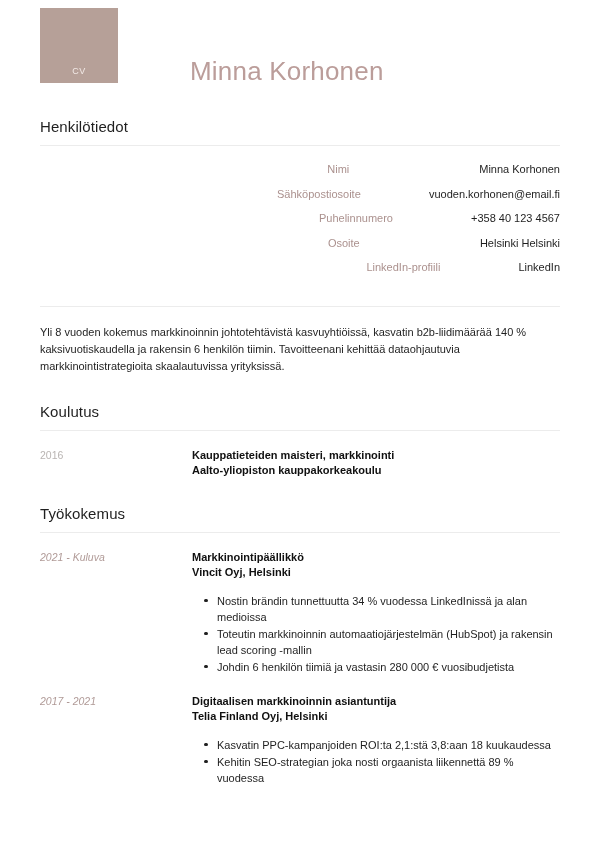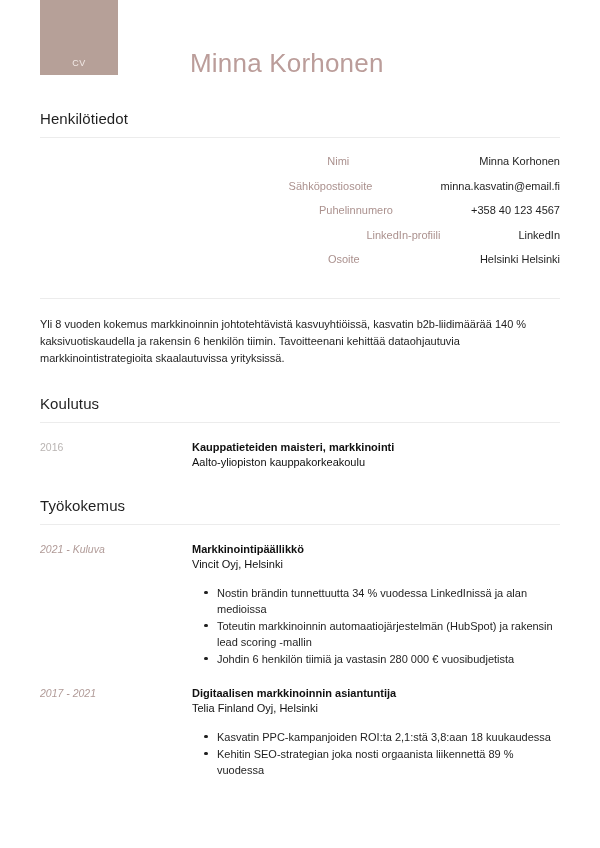--- a/index.html
+++ b/index.html
@@ -14,21 +14,21 @@
     font-family: "Liberation Sans", sans-serif;
     color: #222222;
     -webkit-font-smoothing: antialiased;
   }
 
   .page {
     position: relative;
     width: 600px;
     height: 732px;
     background: #ffffff;
-    padding: 0 40px;
+    padding: 8px 40px;
   }
 
   
   .header {
     position: relative;
     height: 110px;
   }
 
   .cv-badge {
     position: absolute;
@@ -134,21 +134,21 @@
 
   .entry-heading {
     font-size: 11px;
     font-weight: bold;
     color: #101010;
     line-height: 15.5px;
   }
 
   .entry-subheading {
     font-size: 11px;
-    font-weight: normal;
+    font-weight: bold;
     color: #101010;
     line-height: 15.5px;
   }
 
   .entry-bullets {
     list-style: none;
     margin-top: 12px;
     padding-left: 12px;
   }
 
@@ -197,36 +197,36 @@
 
     <div class="personal-list">
 
       <div class="personal-row">
         <div class="personal-label">Nimi</div>
         <div class="personal-value">Minna Korhonen</div>
       </div>
 
       <div class="personal-row">
         <div class="personal-label">Sähköpostiosoite</div>
-        <div class="personal-value">minna.kasvatin@email.fi</div>
+        <div class="personal-value">vuoden.korhonen@email.fi</div>
       </div>
 
       <div class="personal-row">
         <div class="personal-label">Puhelinnumero</div>
         <div class="personal-value">+358 40 123 4567</div>
       </div>
 
       <div class="personal-row">
+        <div class="personal-label">Osoite</div>
+        <div class="personal-value">Helsinki Helsinki</div>
+      </div>
+
+      <div class="personal-row">
         <div class="personal-label">LinkedIn-profiili</div>
         <div class="personal-value">LinkedIn</div>
-      </div>
-
-      <div class="personal-row">
-        <div class="personal-label">Osoite</div>
-        <div class="personal-value">Helsinki Helsinki</div>
       </div>
 
     </div>
   </div>
 
   <div class="gap-after-personal"></div>
 
   <div class="section">
     <div class="section-rule"></div>
     <div class="summary-body">Yli 8 vuoden kokemus markkinoinnin johtotehtävistä kasvuyhtiöissä, kasvatin b2b-liidimäärää 140 % kaksivuotiskaudella ja rakensin 6 henkilön tiimin. Tavoitteenani kehittää dataohjautuvia markkinointistrategioita skaalautuvissa yrityksissä.</div>

